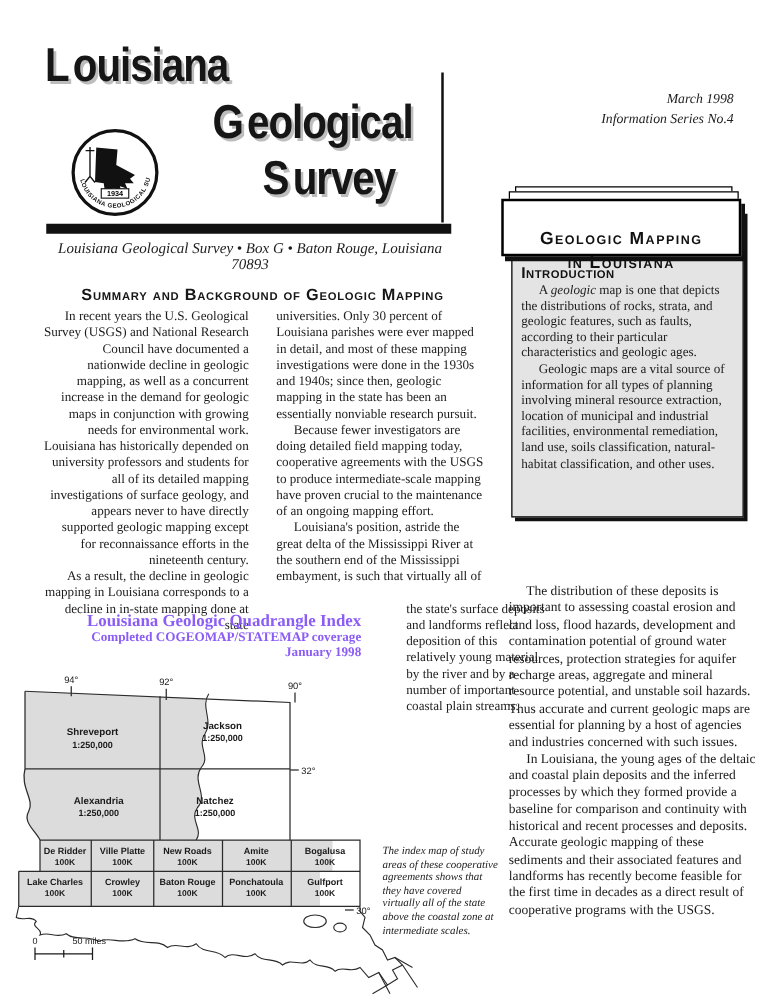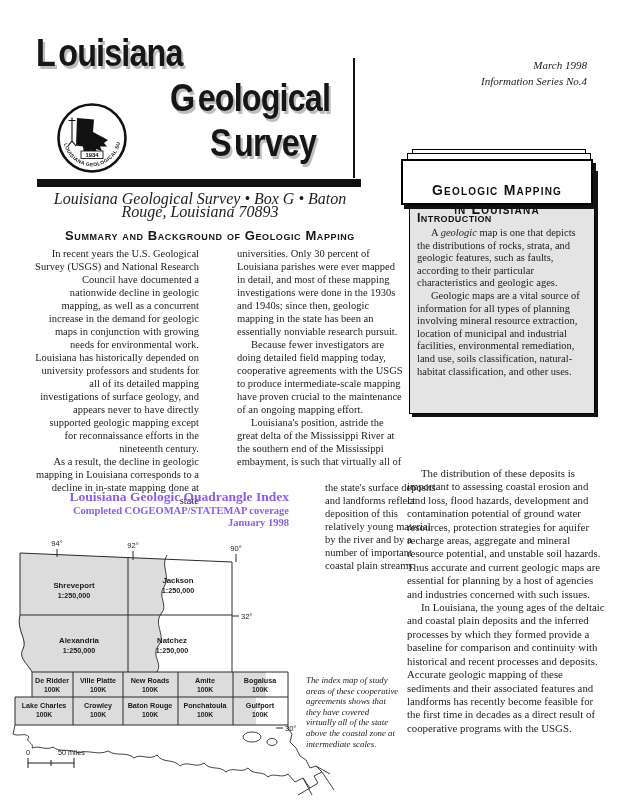--- a/index.html
+++ b/index.html
@@ -11,34 +11,34 @@
               font-weight:bold;font-size:38px;line-height:1;color:#161616;
               letter-spacing:-1px;transform:scaleX(.85);transform-origin:left top;
               text-shadow:2.5px 2.5px 0 #bdbdbd;white-space:nowrap;}
   .title-word .initial{margin-right:4px;}
   .tw1{left:36px;top:34px;}
   .tw2{left:170px;top:79px;}
   .tw3{left:210px;top:124px;}
   .vrule{position:absolute;left:353px;top:58px;width:2px;height:120px;background:#111;}
   .hbar{position:absolute;left:37px;top:179px;width:324px;height:8px;background:#111;}
   .logo{position:absolute;left:55px;top:101px;width:74px;height:74px;}
-  .issue{position:absolute;left:420px;top:57px;width:167px;text-align:right;
+  .issue{position:absolute;left:420px;top:71px;width:167px;text-align:right;
          font-style:italic;font-size:11px;line-height:16px;color:#222;}
   .address{position:absolute;left:30px;top:192px;width:340px;text-align:center;
-           font-style:italic;font-size:16px;line-height:13px;color:#1e1e1e;}
+           font-style:italic;font-size:12px;line-height:13px;color:#1e1e1e;}
 
   
   .art-heading{position:absolute;left:30px;top:228px;width:360px;text-align:center;
                font-family:"Liberation Sans","DejaVu Sans",sans-serif;font-weight:bold;
                font-variant:small-caps;font-size:13px;letter-spacing:.6px;color:#161616;}
   .bodytext{font-size:10.5px;line-height:13px;text-align:left;}
   .bodytext p{margin:0;text-indent:14px;}
   .bodytext p.noindent{text-indent:0;}
   .col1{position:absolute;left:35px;top:247px;width:164px;text-align:right;}
-  .col2{position:absolute;left:221px;top:247px;width:168px;margin-left:16px;}
+  .col2{position:absolute;left:221px;top:247px;width:168px;}
   .wrapblk{position:absolute;left:277px;top:481px;width:114px;font-size:10.5px;line-height:13px;margin-left:48px;}
 
   
   .sb-back{position:absolute;background:#fff;border:1.3px solid #000;}
   .sb-b1{left:412px;top:149px;width:172px;height:14px;}
   .sb-b2{left:407px;top:153px;width:182px;height:14px;}
   .sb-banner{position:absolute;left:401px;top:159px;width:192px;height:46px;background:#fff;
              border:2px solid #000;box-shadow:3px 4px 0 #111;z-index:3;
              text-align:center;padding-top:20px;box-sizing:border-box;}
   .sb-banner div{font-family:"Liberation Sans","DejaVu Sans",sans-serif;font-weight:bold;

